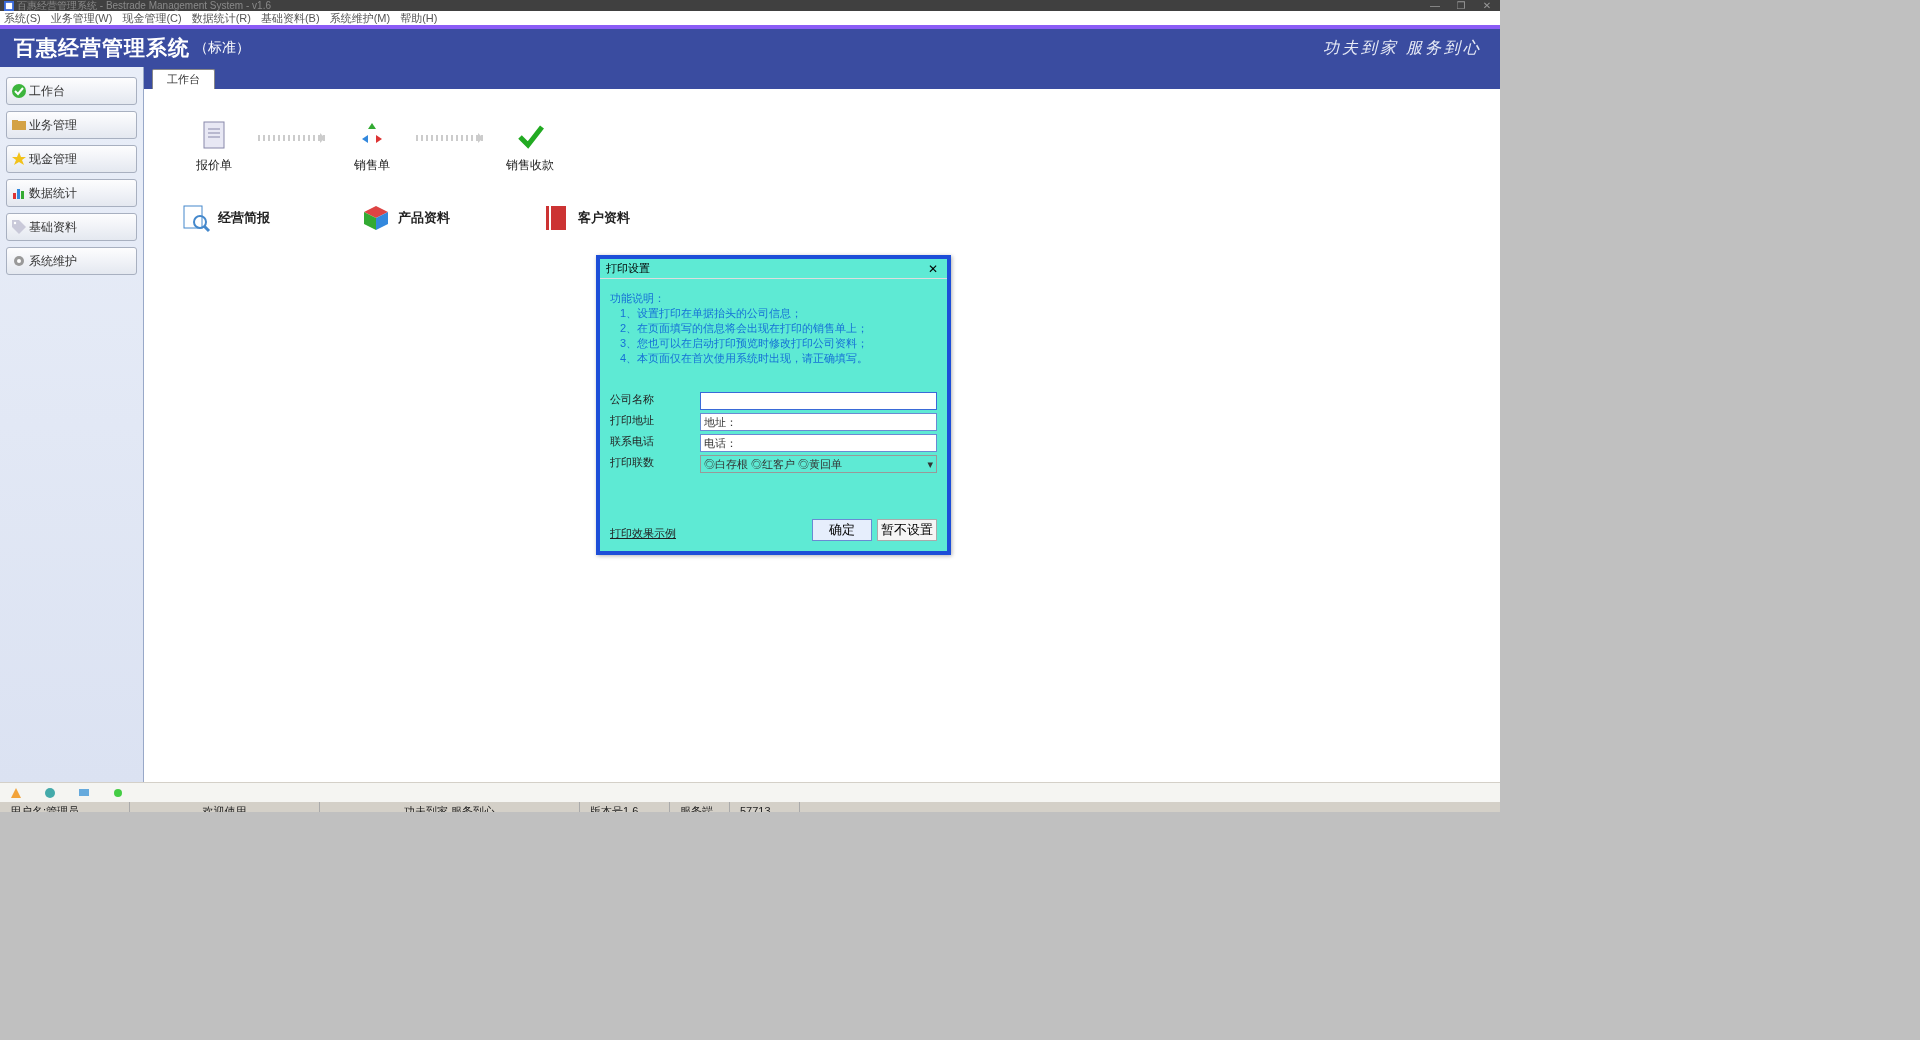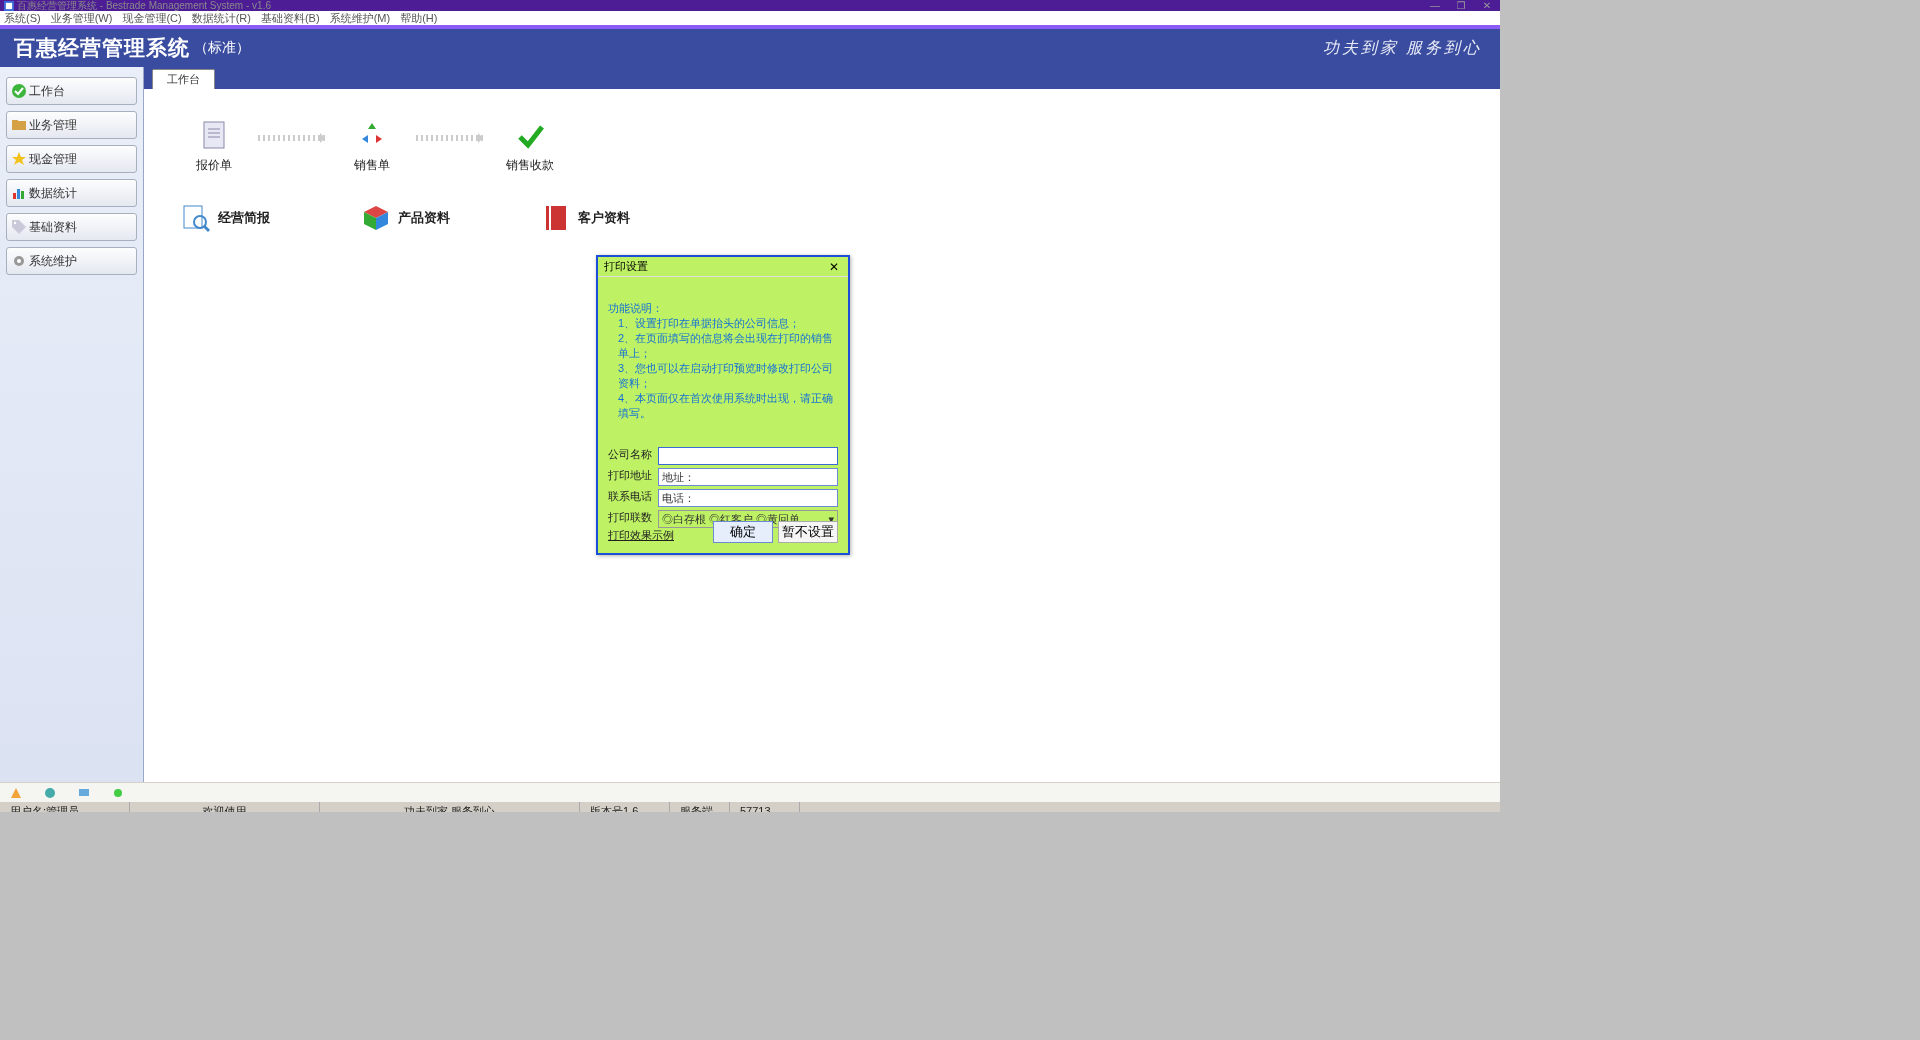--- a/index.html
+++ b/index.html
@@ -1,17 +1,17 @@
 <!DOCTYPE html>
 <html><head>
 <meta charset="utf-8">
 <style>
 * { margin: 0; padding: 0; box-sizing: border-box; font-family: "Microsoft YaHei", SimSun, sans-serif; }
 body { width: 1500px; height: 812px; background: #c0c0c0; overflow: hidden; font-size: 12px; }
-.title-bar { height: 11px; background: #4c1d95; display: flex; align-items: center; padding: 0 4px; color: #8a8a8a; font-size: 10px; position: relative; }
+.title-bar { height: 11px; background: #404040; display: flex; align-items: center; padding: 0 4px; color: #8a8a8a; font-size: 10px; position: relative; }
 .title-bar .icon { width: 10px; height: 10px; margin-right: 3px; display: inline-flex; }
 .title-controls { position: absolute; right: 0; top: 0; display: flex; height: 11px; }
 .title-controls div { width: 26px; display: flex; align-items: center; justify-content: center; color: #999; font-size: 10px; }
 .menu-bar { height: 18px; background: #fff; display: flex; align-items: center; padding: 0 4px; font-size: 11px; color: #555; border-bottom: 4px solid #8b5cf6; }
 .menu-bar span { margin-right: 10px; cursor: default; }
 .brand-bar { height: 38px; background: #3a4ca0; color: #fff; display: flex; align-items: center; padding: 0 14px; position: relative; }
 .brand-title { font-size: 21px; font-weight: bold; letter-spacing: 1px; }
 .brand-sub { font-size: 14px; margin-left: 4px; }
 .brand-slogan { position: absolute; right: 18px; font-size: 16px; font-style: italic; letter-spacing: 3px; color: #e8ebf6; font-family: "KaiTi", serif; }
 .main-area { display: flex; height: 715px; background: #fff; }
@@ -24,29 +24,29 @@
 .content-body { padding: 30px 30px; position: relative; }
 .icon-row { display: flex; align-items: center; }
 .icon-item { width: 80px; text-align: center; font-size: 12px; color: #222; }
 .icon-item .pic { width: 32px; height: 32px; margin: 0 auto 6px; display: flex; align-items: center; justify-content: center; }
 .arrow-dots { width: 70px; height: 6px; margin: 0 4px 18px 4px; background: repeating-linear-gradient(90deg,#ccc,#ccc 2px,transparent 2px,transparent 5px); position: relative; }
 .arrow-dots::after { content: ""; position: absolute; right: -2px; top: -2px; border: 5px solid transparent; border-left-color: #ccc; }
 .row2 { display: flex; gap: 90px; margin-top: 28px; padding-left: 6px; }
 .row2 .icon-item { display: flex; align-items: center; width: auto; }
 .row2 .icon-item .pic { margin: 0 6px 0 0; }
 .row2 .icon-item span { font-weight: bold; font-size: 13px; }
-.dialog { position: absolute; left: 596px; top: 255px; width: 254px; height: 300px; background: #bef264; border: 2px solid #1d4ed8; box-shadow: 1px 1px 4px rgba(0,0,0,.3); }
+.dialog { position: absolute; left: 596px; top: 255px; width: 355px; height: 300px; background: #5eead4; border: 4px solid #1d4ed8; box-shadow: 1px 1px 4px rgba(0,0,0,.3); }
 .dlg-title { height: 20px; display: flex; align-items: center; justify-content: space-between; padding: 0 6px; font-size: 11px; border-bottom: 1px solid #ddd; }
 .dlg-close { width: 16px; height: 16px; display: flex; align-items: center; justify-content: center; cursor: default; font-size: 12px; }
 .dlg-body { padding: 12px 10px 8px 10px; font-size: 11px; color: #333; }
-.dlg-desc { color: #1570d6; line-height: 15px; margin-bottom: 26px; margin-top: 12px; }
+.dlg-desc { color: #1570d6; line-height: 15px; margin-bottom: 26px; }
 .dlg-desc .t { }
 .form-row { display: flex; margin-bottom: 3px; }
 .form-row label { width: 50px; color: #222; }
-.form-row input, .form-row .sel { flex: 1; height: 18px; border: 1px solid #6a8ad4; padding: 0 3px; font-size: 11px; color: #333; }
+.form-row input, .form-row .sel { flex: 1; height: 18px; border: 1px solid #6a8ad4; padding: 0 3px; font-size: 11px; color: #333; margin-left: 40px; }
 .form-row.first input { border: 1.5px solid #3a6ad8; }
 .form-row .sel { display: flex; align-items: center; justify-content: space-between; border-color: #999; }
 .dlg-footer { position: absolute; left: 10px; right: 10px; bottom: 10px; display: flex; align-items: flex-end; justify-content: space-between; }
 .link { text-decoration: underline; color: #222; font-size: 11px; }
 .dlg-btns { display: flex; gap: 5px; }
 .dlg-btn { width: 60px; height: 22px; border: 1px solid #6a8ad4; background: #e6eefc; font-size: 13px; display: flex; align-items: center; justify-content: center; cursor: default; }
 .dlg-btn.alt { background: #f5f5f5; border-color: #aaa; }
 .status-icons { height: 20px; background: #f5f5f2; display: flex; align-items: center; padding: 0 10px; gap: 22px; border-top: 1px solid #d4d0c8; }
 .status-icons div { width: 12px; height: 12px; }
 .status-bar { height: 18px; background: #d4d0c8; display: flex; align-items: flex-end; font-size: 11px; color: #222; }

